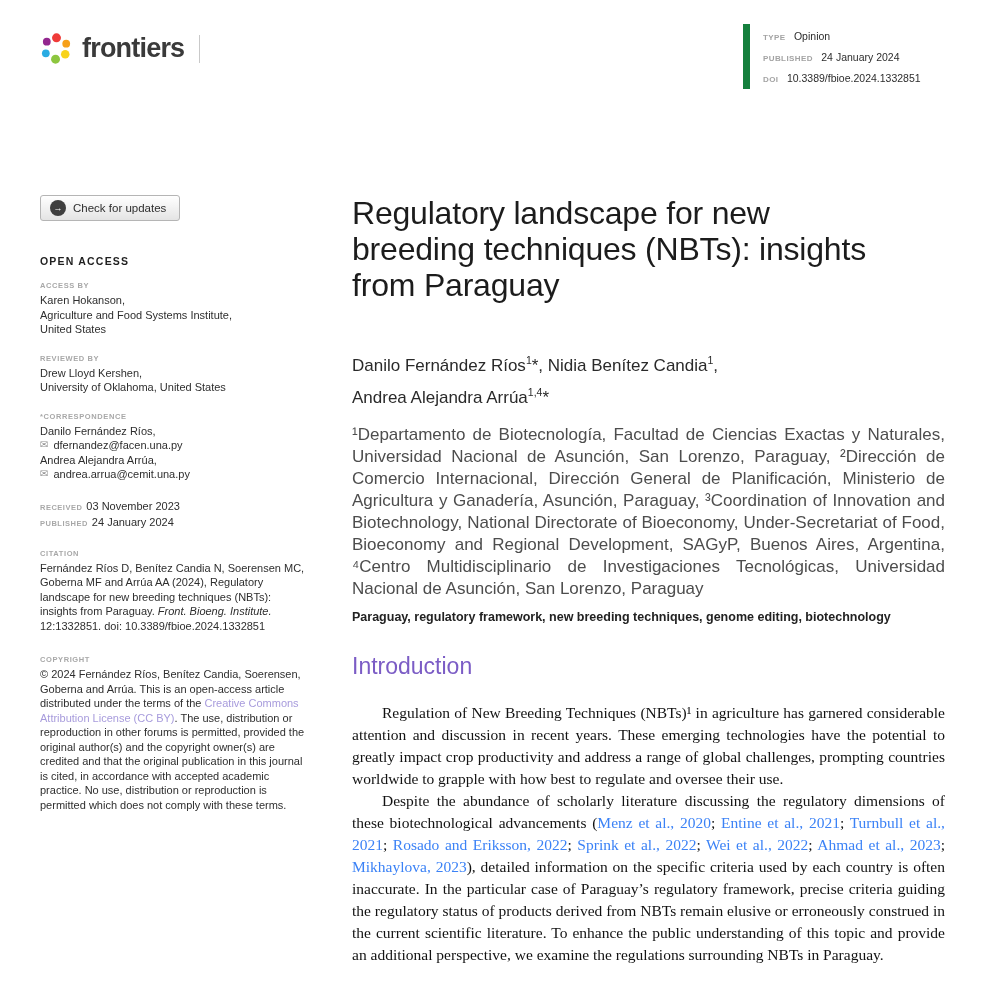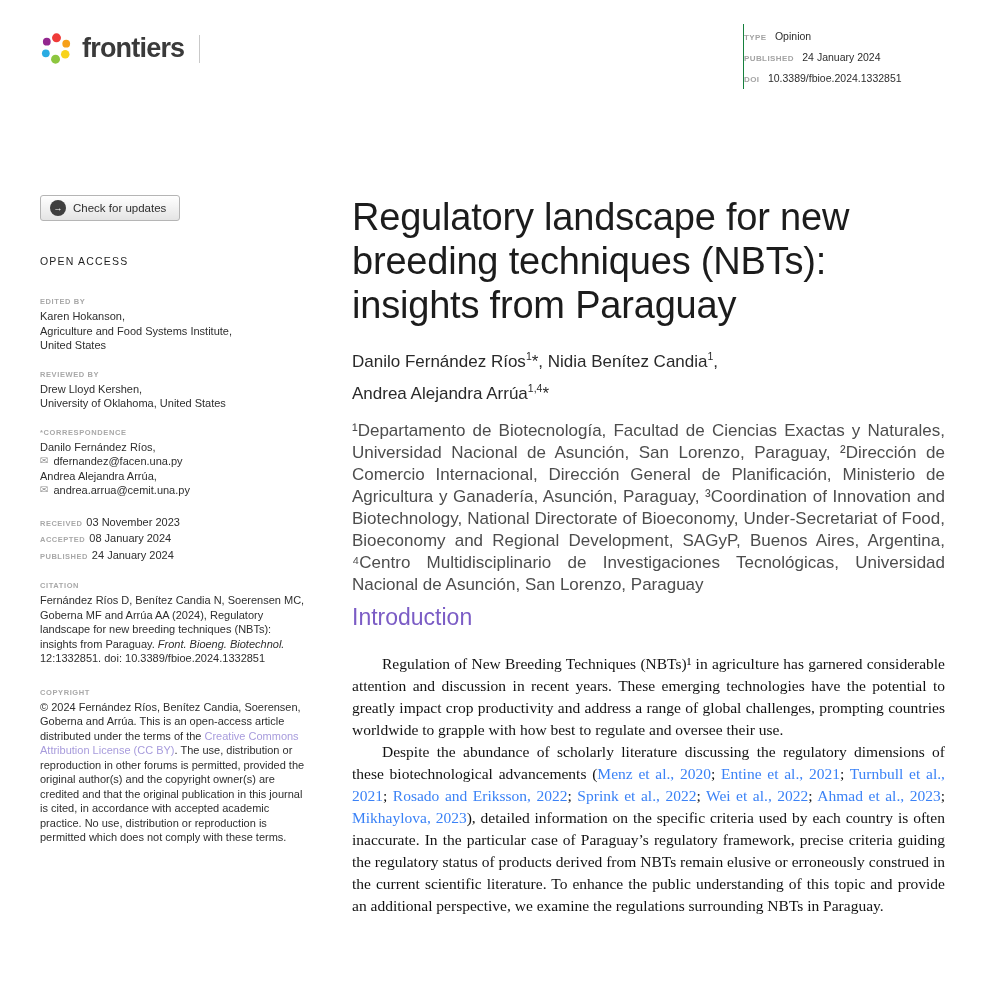--- a/index.html
+++ b/index.html
@@ -12,50 +12,50 @@
   .page { width:985px; height:1000px; position:relative; }
 
   
   .header { display:flex; justify-content:space-between; align-items:flex-start; padding:24px 40px 0 40px; }
   .brand { display:flex; align-items:center; margin-top:8px; }
   .logo { width:33px; height:33px; margin-right:9px; flex:0 0 auto; }
   .wordmark { font-size:27px; font-weight:bold; color:#3a3a3a; letter-spacing:-0.8px; }
   .brand-sep { width:1px; height:28px; background:#c9c9c9; margin:0 15px; display:inline-block; }
   .journal-line { font-size:16.5px; color:#4d4d4d; white-space:nowrap; }
   .journal-name { color:#7b5cc5; }
-  .meta-block { border-left:1px solid #15803d; padding-top:2px; width:202px; flex:0 0 202px; }
+  .meta-block { border-left:7px solid #15803d; padding-left:13px; padding-top:2px; width:202px; flex:0 0 202px; }
   .meta-row { margin-bottom:3px; white-space:nowrap; }
   .meta-label { font-size:8px; font-weight:bold; color:#a3a3a3; letter-spacing:0.4px; margin-right:4px; }
   .meta-value { font-size:10.5px; color:#2d2d2d; }
 
   
   .content { display:flex; padding:0 40px; margin-top:106px; }
   .sidebar { width:268px; flex:0 0 268px; margin-right:44px; }
   .main { flex:1; min-width:0; }
 
   
   .check-updates { display:inline-flex; align-items:center; border:1px solid #b5b5b5; border-radius:3px;
     background:linear-gradient(#ffffff,#e4e4e4); padding:4px 13px 4px 9px; font-size:11.5px; color:#2f2f2f;
     cursor:pointer; margin-bottom:34px; font-family:inherit; }
   .crossmark { width:16px; height:16px; border-radius:50%; background:#3f3f3f; color:#fff; display:inline-flex;
     align-items:center; justify-content:center; font-size:9px; line-height:1; margin-right:7px; flex:0 0 auto; }
-  .open-access { font-size:10.5px; font-weight:normal; letter-spacing:1.2px; color:#1f1f1f; margin-bottom:30px; }
+  .open-access { font-size:10.5px; font-weight:bold; letter-spacing:1.2px; color:#1f1f1f; margin-bottom:14px; }
   .side-section { margin-bottom:17px; max-width:265px; }
   .side-label { font-size:7.5px; font-weight:bold; color:#a8a8a8; letter-spacing:0.6px; margin-bottom:3px; }
   .side-text { font-size:11px; color:#2e2e2e; line-height:14.5px; }
   .email-row { display:flex; align-items:center; font-size:11px; color:#2e2e2e; line-height:14.5px; }
   .email-icon { color:#8f8f8f; font-size:10px; margin-right:5px; }
   .date-row { font-size:11px; color:#2e2e2e; line-height:15.5px; }
   .side-label-inline { font-size:7.5px; font-weight:bold; color:#a8a8a8; letter-spacing:0.5px; margin-right:4px; }
   .italic { font-style:italic; }
   .cc-link { color:#a79bdc; cursor:pointer; }
 
   
-  .title { font-size:38px; line-height:44px; color:#1c1c1c; font-weight:500; letter-spacing:-0.2px;
-    max-width:545px; margin-bottom:16px; }
+  .title { font-size:32px; line-height:36px; color:#1c1c1c; font-weight:500; letter-spacing:-0.2px;
+    max-width:545px; margin-bottom:44px; }
   .authors { font-size:17px; color:#2a2a2a; margin-bottom:14px; }
   .authors-line { line-height:27px; }
   .authors sup { font-size:10.5px; }
   .affiliations { font-size:17px; line-height:22px; color:#4d4d4d; text-align:justify; margin-bottom:8px; }
   .keywords-label { font-size:7.5px; font-weight:bold; color:#a8a8a8; letter-spacing:0.6px; margin:0 0 8px 0; }
   .keywords { font-size:12.5px; font-weight:bold; line-height:19px; color:#222; text-align:justify; margin-bottom:26px; }
   .section-heading { font-size:23px; color:#7b5cc5; font-weight:500; margin-bottom:22px; }
   .body-text { font-family:"Liberation Serif","DejaVu Serif",serif; font-size:15.5px; line-height:22px;
     color:#121212; text-align:justify; }
   .body-text p { text-indent:30px; margin:0; }
@@ -103,21 +103,21 @@
       <button class="check-updates">
         <span class="crossmark">
             <span>→</span>
           </span>
         <span>Check for updates</span>
       </button>
 
       <div class="open-access">OPEN ACCESS</div>
 
       <div class="side-section">
-        <div class="side-label">EDITED BY</div>
+        <div class="side-label">ACCESS BY</div>
         <div class="side-text">Karen Hokanson,</div>
         <div class="side-text">Agriculture and Food Systems Institute,</div>
         <div class="side-text">United States</div>
       </div>
 
       <div class="side-section">
         <div class="side-label">REVIEWED BY</div>
         <div class="side-text">Drew Lloyd Kershen,</div>
         <div class="side-text">University of Oklahoma, United States</div>
       </div>
@@ -134,32 +134,29 @@
           <span class="email-icon">✉</span>
           <span>andrea.arrua@cemit.una.py</span>
         </div>
       </div>
 
       <div class="side-section">
         <div class="date-row">
           <span class="side-label-inline">RECEIVED</span><span>03 November 2023</span>
         </div>
         <div class="date-row">
-          <span class="side-label-inline">ACCEPTED</span><span>08 January 2024</span>
-        </div>
-        <div class="date-row">
           <span class="side-label-inline">PUBLISHED</span><span>24 January 2024</span>
         </div>
       </div>
 
       <div class="side-section" style="margin-bottom:22px;">
         <div class="side-label">CITATION</div>
         <div class="side-text">
           <span>Fernández Ríos D, Benítez Candia N, Soerensen MC, Goberna MF and Arrúa AA (2024), Regulatory landscape for new breeding techniques (NBTs): insights from Paraguay.</span>
-          <span class="italic">Front. Bioeng. Biotechnol.</span>
+          <span class="italic">Front. Bioeng. Institute.</span>
           <span>12:1332851. doi: 10.3389/fbioe.2024.1332851</span>
         </div>
       </div>
 
       <div class="side-section">
         <div class="side-label">COPYRIGHT</div>
         <div class="side-text"><span>© 2024 Fernández Ríos, Benítez Candia, Soerensen, Goberna and Arrúa. This is an open-access article distributed under the terms of the </span><span class="cc-link">Creative Commons Attribution License (CC BY)</span><span>. The use, distribution or reproduction in other forums is permitted, provided the original author(s) and the copyright owner(s) are credited and that the original publication in this journal is cited, in accordance with accepted academic practice. No use, distribution or reproduction is permitted which does not comply with these terms.</span></div>
       </div>
 
     </aside>
@@ -168,20 +165,21 @@
 
       <h1 class="title">Regulatory landscape for new breeding techniques (NBTs): insights from Paraguay</h1>
 
       <div class="authors">
         <div class="authors-line"><span>Danilo Fernández Ríos</span><sup>1</sup><span>*, Nidia Benítez Candia</span><sup>1</sup><span>,</span></div>
         <div class="authors-line"><span>Andrea Alejandra Arrúa</span><sup>1,4</sup><span>*</span></div>
       </div>
 
       <div class="affiliations">¹Departamento de Biotecnología, Facultad de Ciencias Exactas y Naturales, Universidad Nacional de Asunción, San Lorenzo, Paraguay, ²Dirección de Comercio Internacional, Dirección General de Planificación, Ministerio de Agricultura y Ganadería, Asunción, Paraguay, ³Coordination of Innovation and Biotechnology, National Directorate of Bioeconomy, Under-Secretariat of Food, Bioeconomy and Regional Development, SAGyP, Buenos Aires, Argentina, ⁴Centro Multidisciplinario de Investigaciones Tecnológicas, Universidad Nacional de Asunción, San Lorenzo, Paraguay</div>
 
+      <div class="keywords">Paraguay, regulatory framework, new breeding techniques, genome editing, biotechnology</div>
 
       <h2 class="section-heading">Introduction</h2>
 
       <div class="body-text">
         <p>Regulation of New Breeding Techniques (NBTs)¹ in agriculture has garnered considerable attention and discussion in recent years. These emerging technologies have the potential to greatly impact crop productivity and address a range of global challenges, prompting countries worldwide to grapple with how best to regulate and oversee their use.</p>
         <p><span>Despite the abundance of scholarly literature discussing the regulatory dimensions of these biotechnological advancements (</span><span class="cite">Menz et al., 2020</span><span>; </span><span class="cite">Entine et al., 2021</span><span>; </span><span class="cite">Turnbull et al., 2021</span><span>; </span><span class="cite">Rosado and Eriksson, 2022</span><span>; </span><span class="cite">Sprink et al., 2022</span><span>; </span><span class="cite">Wei et al., 2022</span><span>; </span><span class="cite">Ahmad et al., 2023</span><span>; </span><span class="cite">Mikhaylova, 2023</span><span>), detailed information on the specific criteria used by each country is often inaccurate. In the particular case of Paraguay’s regulatory framework, precise criteria guiding the regulatory status of products derived from NBTs remain elusive or erroneously construed in the current scientific literature. To enhance the public understanding of this topic and provide an additional perspective, we examine the regulations surrounding NBTs in Paraguay.</span></p>
       </div>
 
     </main>
   </div>

